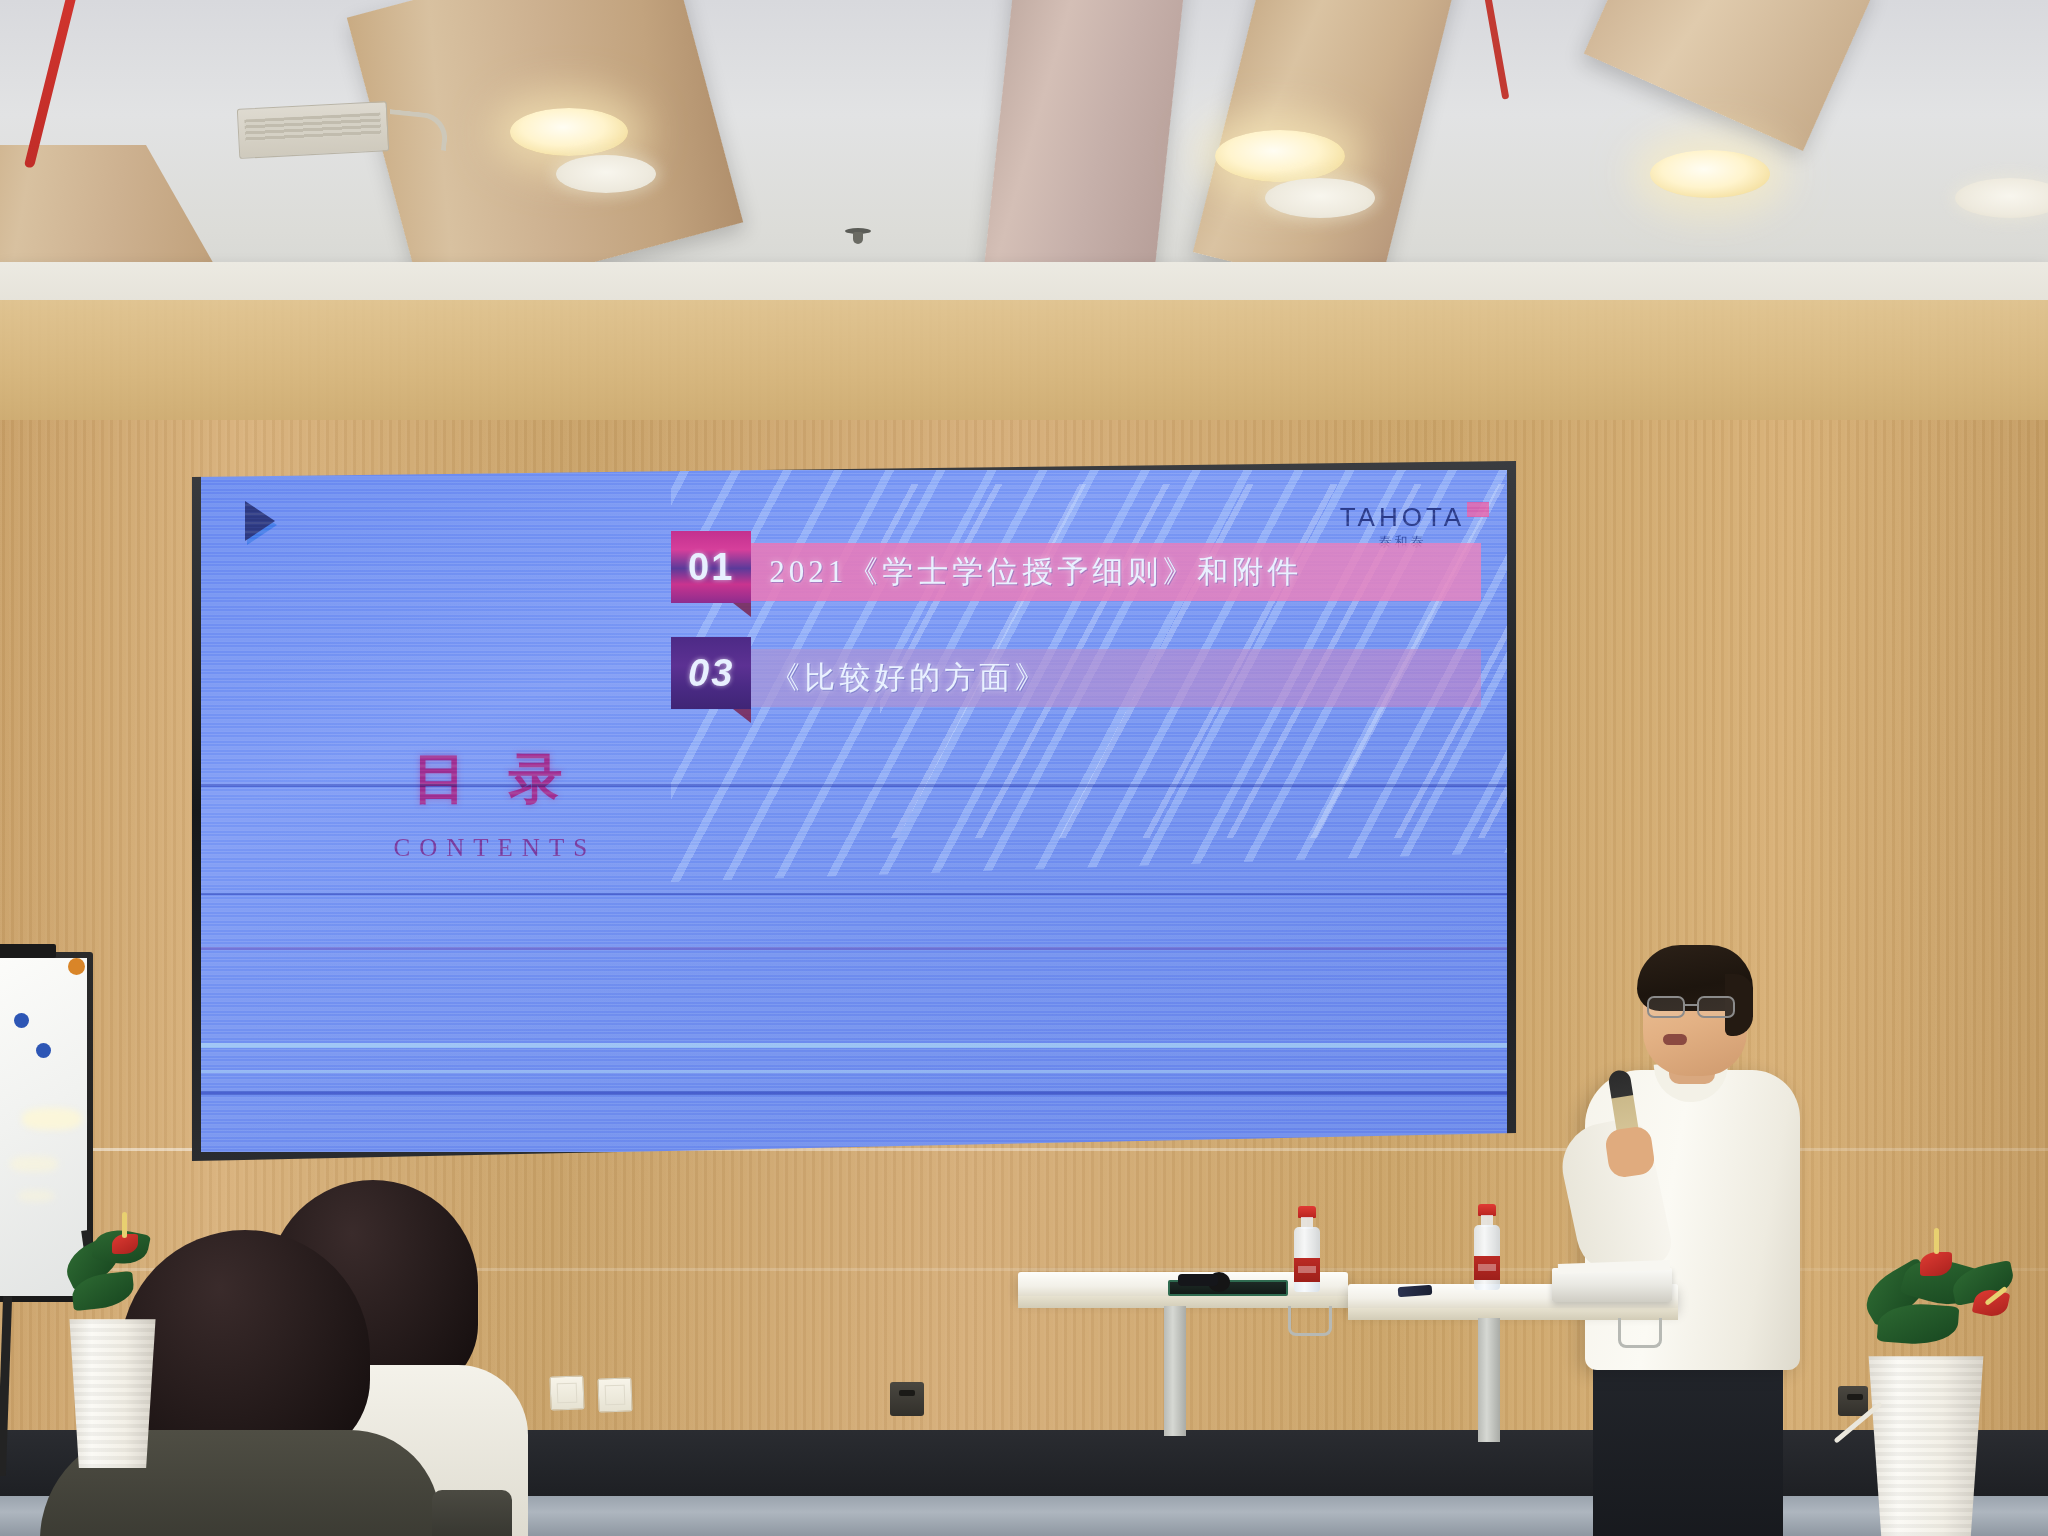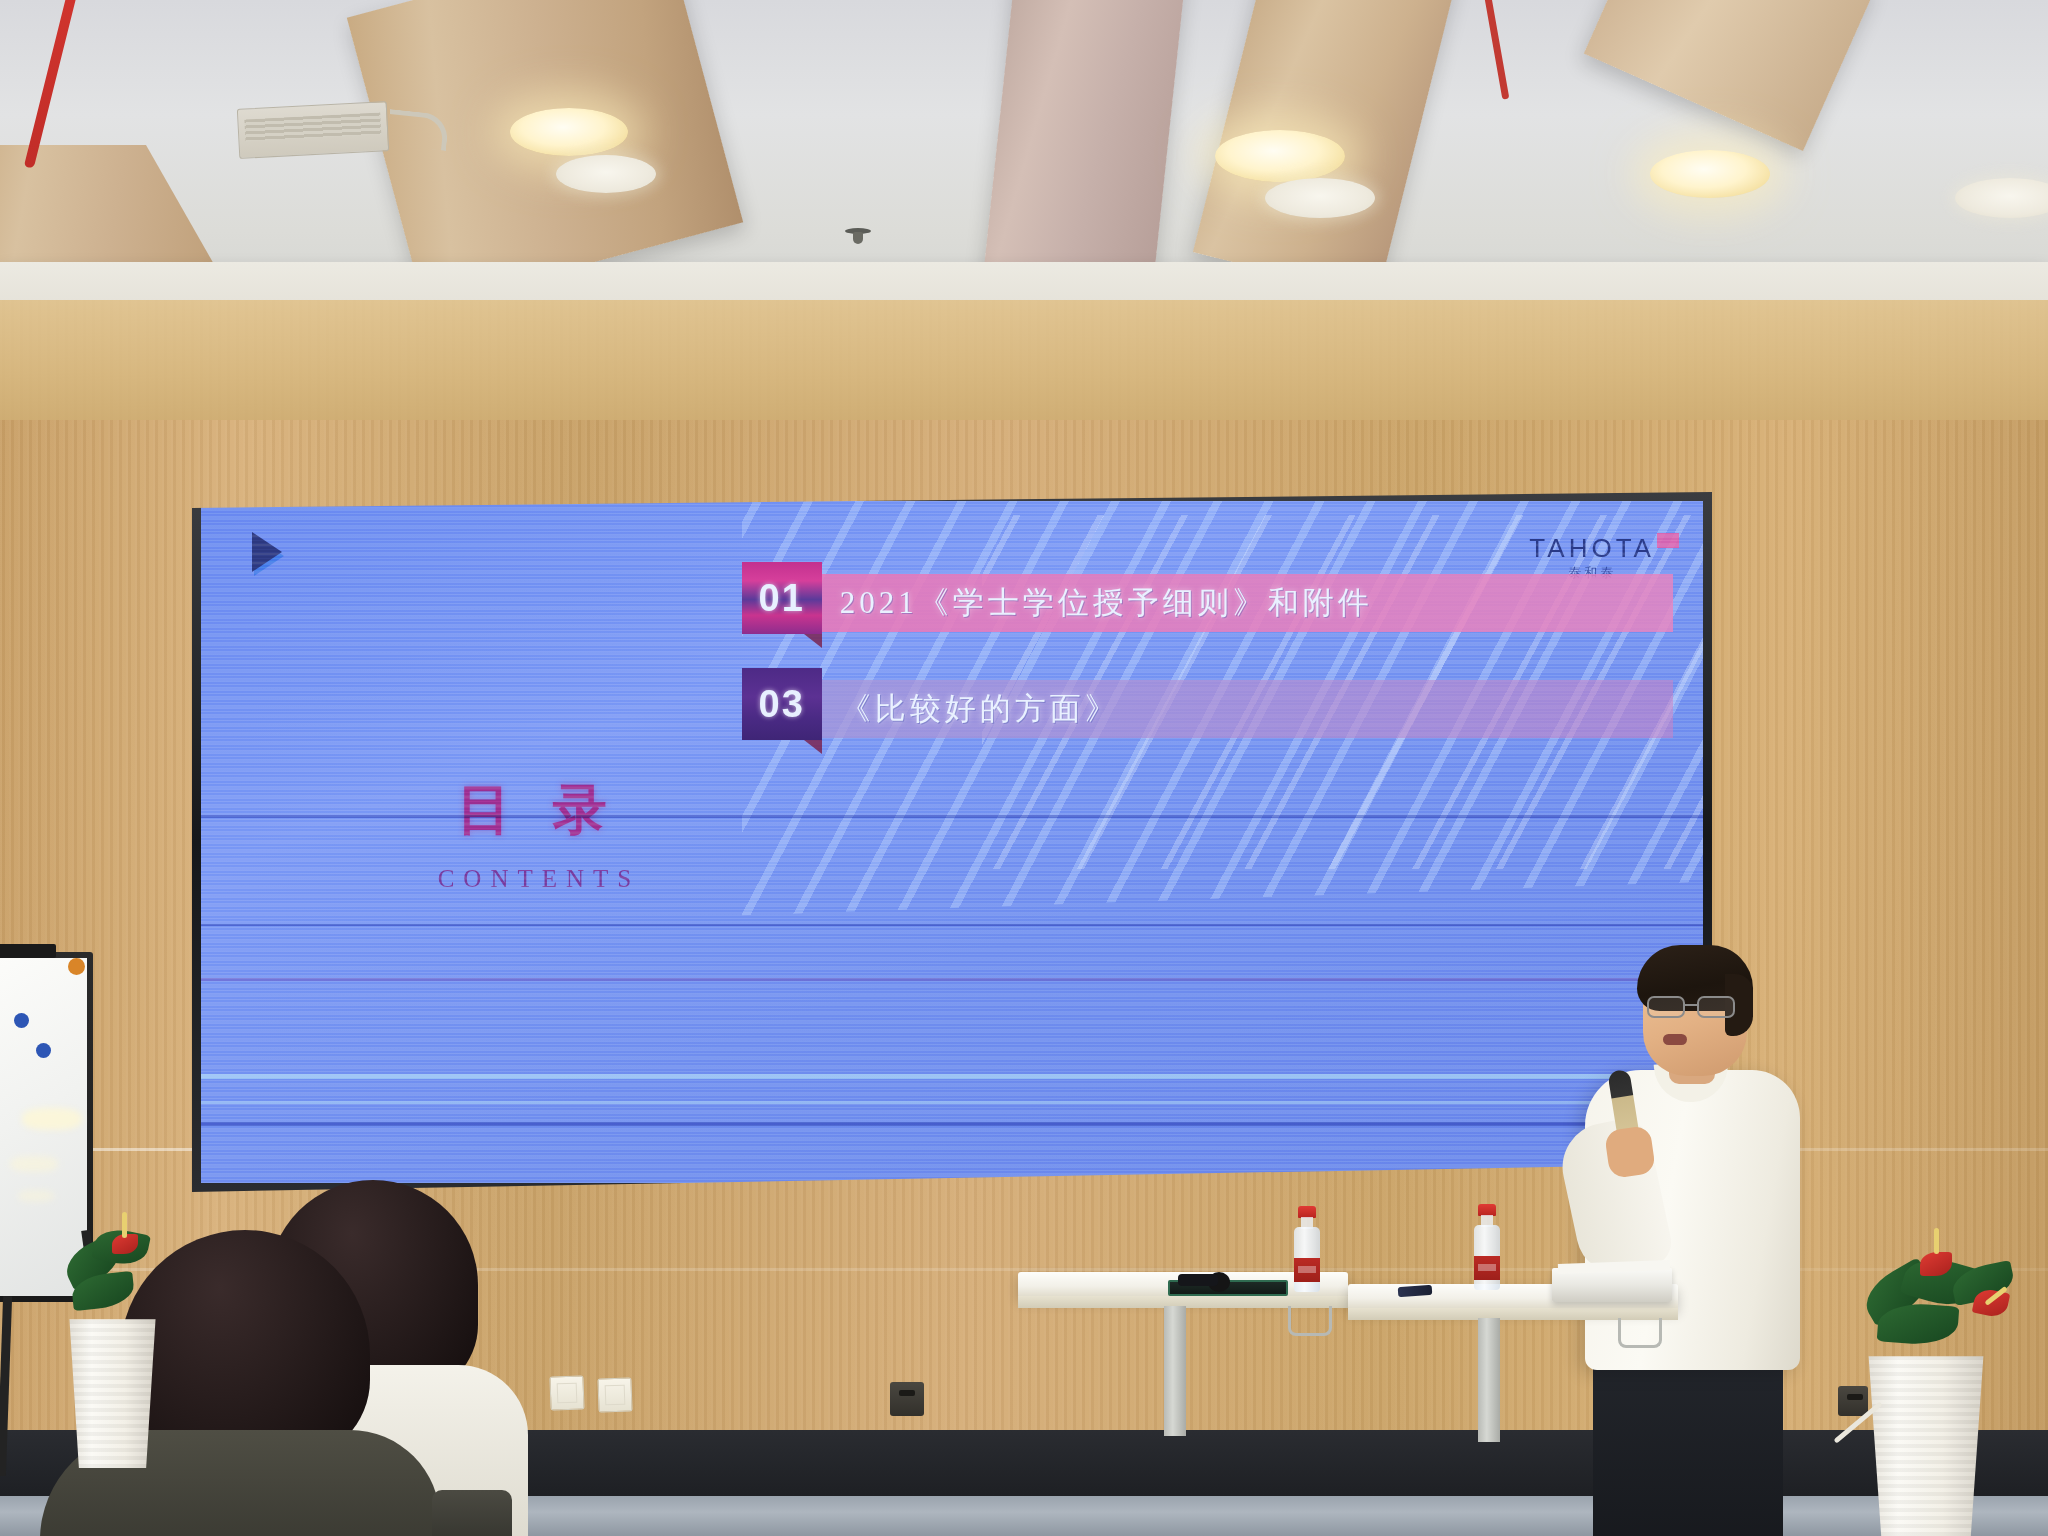--- a/index.html
+++ b/index.html
@@ -207,21 +207,21 @@
     padding-left:36px;
     color:#e9f1ff; font-size:31px; letter-spacing:4px;
     font-family:"Liberation Serif", serif;
     text-shadow:0 0 6px rgba(255,255,255,.55), 1px 1px 0 rgba(40,60,160,.35);
     z-index:2;
   }
   .toc-row.r1 .toc-badge { background:linear-gradient(#c3318f 0%, #d63f9b 26%, #5b3a9a 52%, #c9348f 74%, #8d2d8e 100%); }
   .toc-row.r1 .toc-bar   { background:linear-gradient(90deg, rgba(232,120,185,.88), rgba(236,132,190,.8)); }
   .toc-row.r2 .toc-badge { background:linear-gradient(#5d2b86 0%, #7a3a93 30%, #b0327e 46%, #4e2a80 62%, #6a318c 100%); }
   .toc-row.r2 .toc-bar   { background:linear-gradient(90deg, rgba(226,126,190,.85), rgba(216,128,198,.72)); }
-  .toc-row.r3 .toc-badge { background:linear-gradient(#4d2a86 0%, #5c3193 40%, #4a2a84 70%, #3f2576 100%); }
+  .toc-row.r3 .toc-badge { background:linear-gradient(#4d2a86 0%, #5c3193 40%, #4a2a84 70%, #3f2576 100%);font-style:italic; }
   .toc-row.r3 .toc-bar   { background:linear-gradient(90deg, rgba(168,150,216,.72), rgba(205,130,196,.55)); }
   .toc-row.r4 .toc-badge { background:linear-gradient(#5d2f8f 0%, #c0368e 22%, #6b2f92 44%, #b63690 64%, #5d2c8a 100%); }
   .toc-row.r4 .toc-bar   { background:linear-gradient(90deg, rgba(150,150,216,.6), rgba(160,170,220,.45)); }
 
   
   .glitch {
     position:absolute; left:0; width:100%; height:3px;
     background:rgba(60,80,180,.45); mix-blend-mode:multiply;
   }
   .glitch.g-green { background:rgba(120,200,140,.55); mix-blend-mode:screen; height:5px; }
@@ -469,21 +469,21 @@
   <div class="wall-seam" style="top:1268px; opacity:.45;"></div>
 
   <div class="baseboard" style="top:1430px;"></div>
   <div class="floor" style="top:1496px; height:40px;"></div>
 
   <div class="switch" style="left:550px;  top:1376px; transform:rotate(-2deg);"></div>
   <div class="switch" style="left:598px;  top:1378px; transform:rotate(-2deg);"></div>
   <div class="outlet" style="left:890px;  top:1382px;"></div>
   <div class="outlet" style="left:1838px; top:1386px; width:30px; height:30px;"></div>
 
-  <div class="screen-frame" style="left:192px; top:492px; width:1520px; height:700px;
+  <div class="screen-frame" style="left:192px; top:461px; width:1324px; height:700px;
        clip-path:polygon(0 16px, 100% 0, 100% 96%, 0 100%);">
     <div class="screen">
 
       <div class="slide-stripes"></div>
       <div class="slide-stripes2"></div>
 
       <div class="play-triangle"></div>
 
       <div class="tahota-logo">
         <div class="dot"></div>

